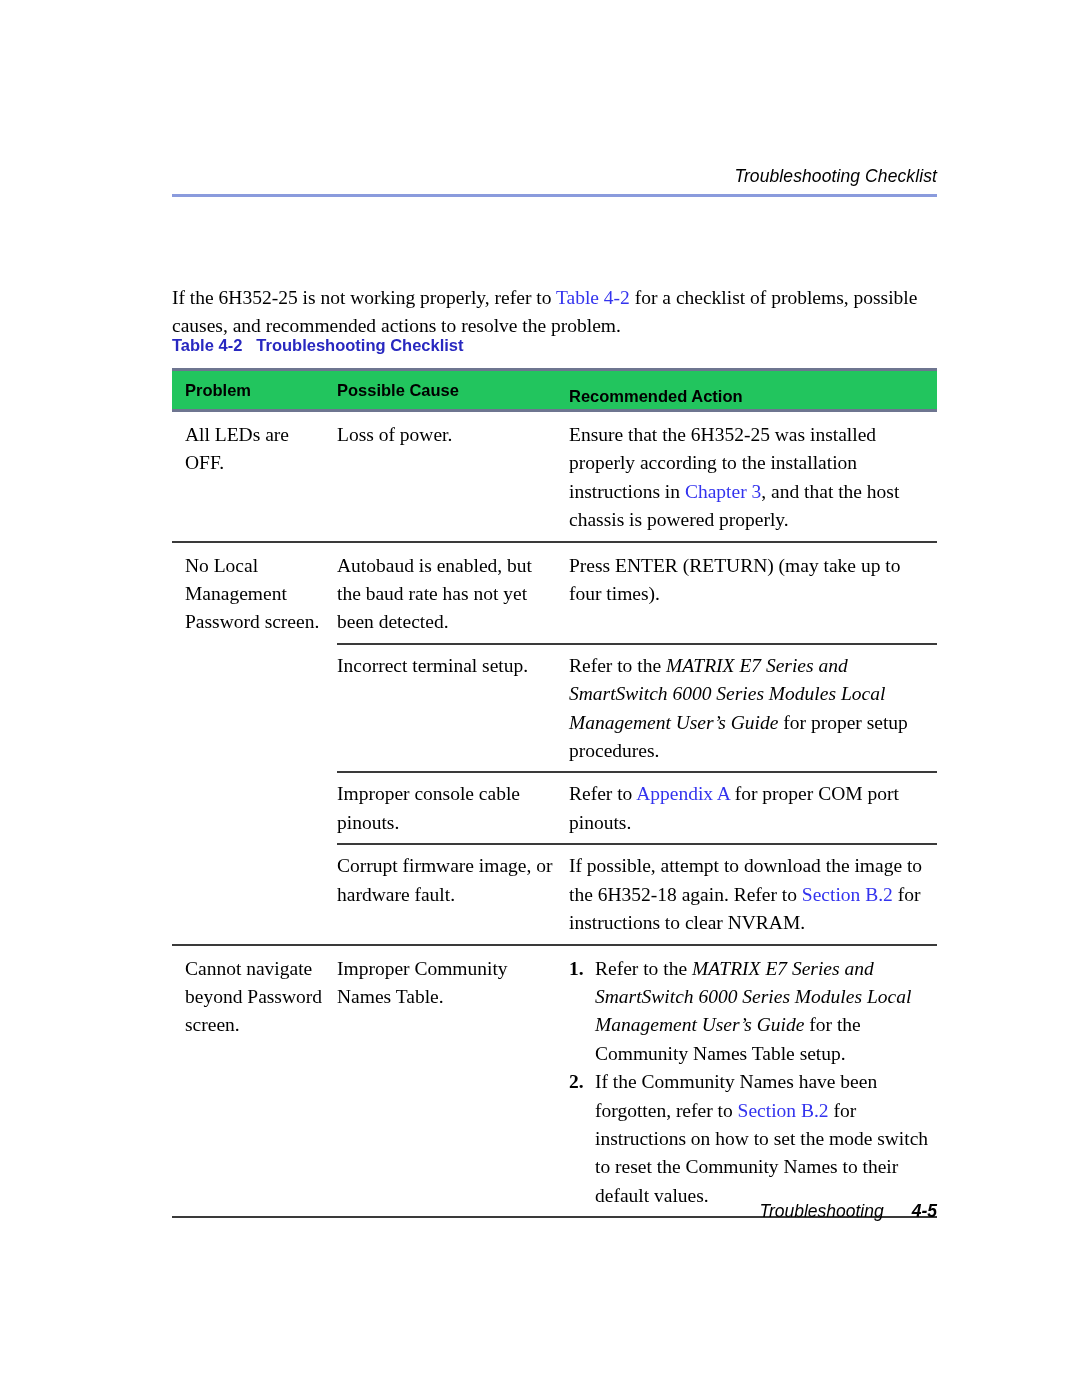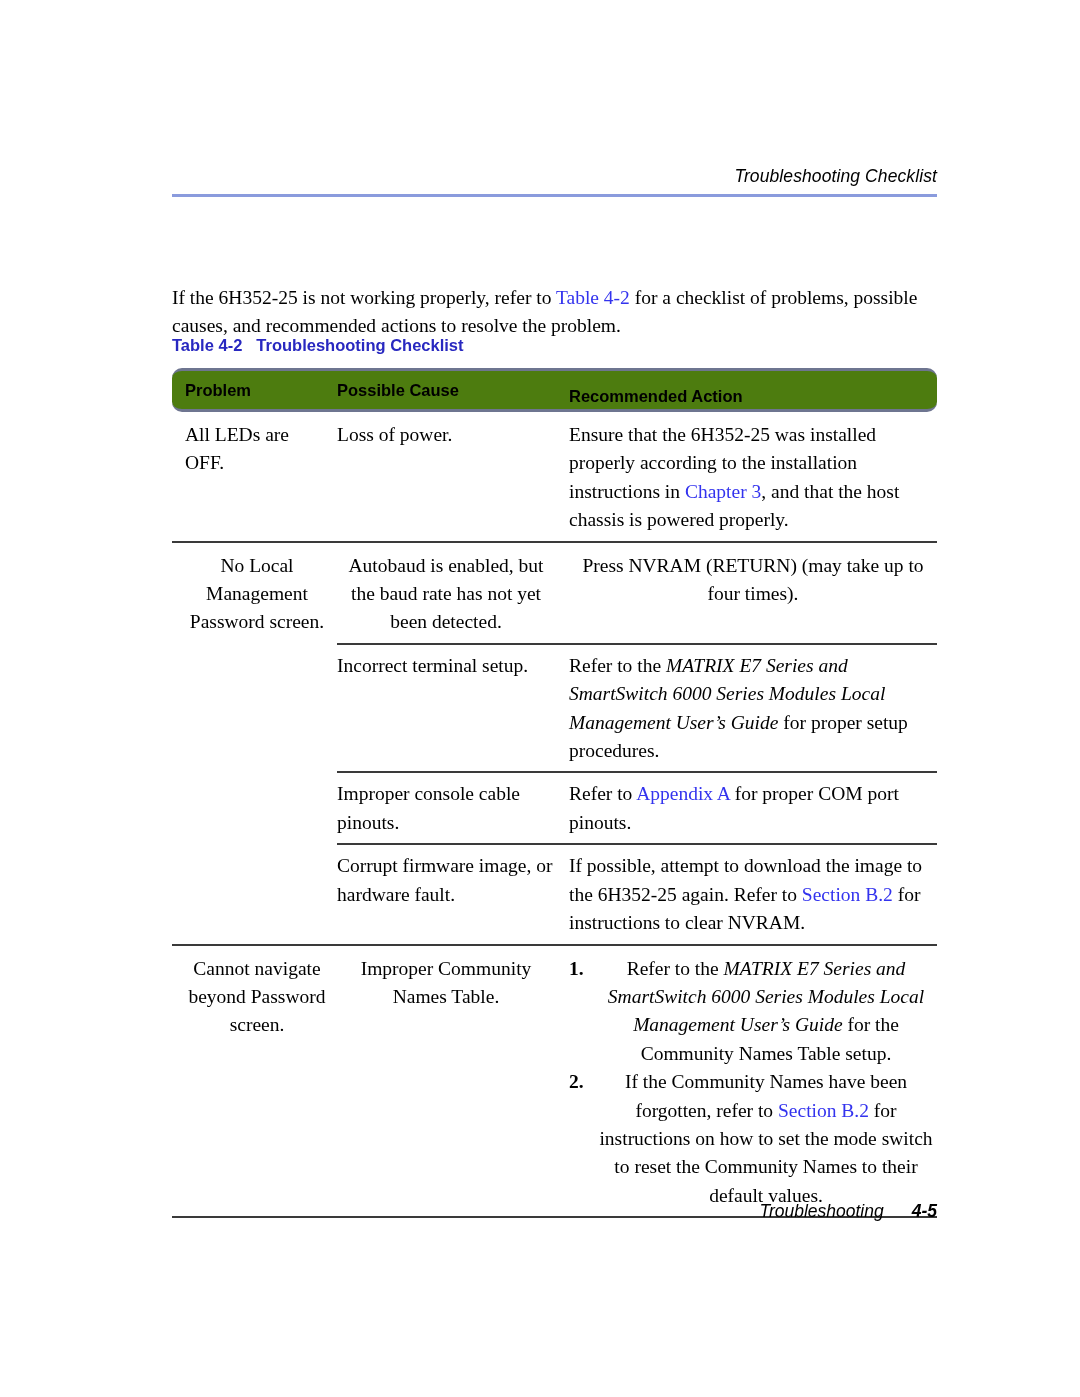--- a/index.html
+++ b/index.html
@@ -87,43 +87,42 @@
 
   
   .tbl {
     position: absolute;
     left: 172px;
     top: 368px;
     width: 765px;
   }
   .tbl-head {
     display: flex;
-    background: #4d7c0f;
+    background: #22c55e;
     border-top: 3px solid #6e7590;
     border-bottom: 3px solid #6e7590;
     height: 38px;
     align-items: center;
-    border-radius: 10px;
   }
   .tbl-head .cell {
     font-family: "Liberation Sans", sans-serif;
     font-weight: bold;
     font-size: 16.5px;
     color: #000000;
   }
   .col-a { width: 165px; padding-left: 13px; box-sizing: border-box; }
   .col-b { width: 232px; box-sizing: border-box; }
   .col-c { width: 368px; box-sizing: border-box; margin-top: 12px; }
 
   .row {
     display: flex;
     padding-top: 9px;
     padding-bottom: 6px;
   }
-  .row.sep-full { border-top: 2px solid #3a3a3a; text-align: center; }
+  .row.sep-full { border-top: 2px solid #3a3a3a; }
   .row.first { border-top: none; }
 
   .subrow {
     display: flex;
     padding-top: 9px;
     padding-bottom: 6px;
     position: relative;
   }
   .subrow.sep-part::before {
     content: "";
@@ -208,39 +207,39 @@
 
     <div class="row first">
       <div class="cell c-a">All LEDs are OFF.</div>
       <div class="cell c-b">Loss of power.</div>
       <div class="cell c-c"><span>Ensure that the 6H352-25 was installed properly according to the installation instructions in </span><span class="lnk">Chapter 3</span><span>, and that the host chassis is powered properly.</span></div>
     </div>
 
     <div class="row sep-full">
       <div class="cell c-a">No Local Management Password screen.</div>
       <div class="cell c-b">Autobaud is enabled, but the baud rate has not yet been detected.</div>
-      <div class="cell c-c">Press NVRAM (RETURN) (may take up to four times).</div>
+      <div class="cell c-c">Press ENTER (RETURN) (may take up to four times).</div>
     </div>
 
     <div class="subrow sep-part">
       <div class="cell c-a"></div>
       <div class="cell c-b">Incorrect terminal setup.</div>
       <div class="cell c-c"><span>Refer to the </span><span class="em">MATRIX E7 Series and SmartSwitch 6000 Series Modules Local Management User’s Guide</span><span> for proper setup procedures.</span></div>
     </div>
 
     <div class="subrow sep-part">
       <div class="cell c-a"></div>
       <div class="cell c-b">Improper console cable pinouts.</div>
       <div class="cell c-c"><span>Refer to </span><span class="lnk">Appendix A</span><span> for proper COM port pinouts.</span></div>
     </div>
 
     <div class="subrow sep-part">
       <div class="cell c-a"></div>
       <div class="cell c-b">Corrupt firmware image, or hardware fault.</div>
-      <div class="cell c-c"><span>If possible, attempt to download the image to the 6H352-25 again. Refer to </span><span class="lnk">Section B.2</span><span> for instructions to clear NVRAM.</span></div>
+      <div class="cell c-c"><span>If possible, attempt to download the image to the 6H352-18 again. Refer to </span><span class="lnk">Section B.2</span><span> for instructions to clear NVRAM.</span></div>
     </div>
 
     <div class="row sep-full">
       <div class="cell c-a">Cannot navigate beyond Password screen.</div>
       <div class="cell c-b">Improper Community Names Table.</div>
       <div class="cell c-c">
         <ul class="numlist">
           <li><span class="marker">1.</span><span>Refer to the </span><span class="em">MATRIX E7 Series and SmartSwitch 6000 Series Modules Local Management User’s Guide</span><span> for the Community Names Table setup.</span></li>
           <li><span class="marker">2.</span><span>If the Community Names have been forgotten, refer to </span><span class="lnk">Section B.2</span><span> for instructions on how to set the mode switch to reset the Community Names to their default values.</span></li>
         </ul>

